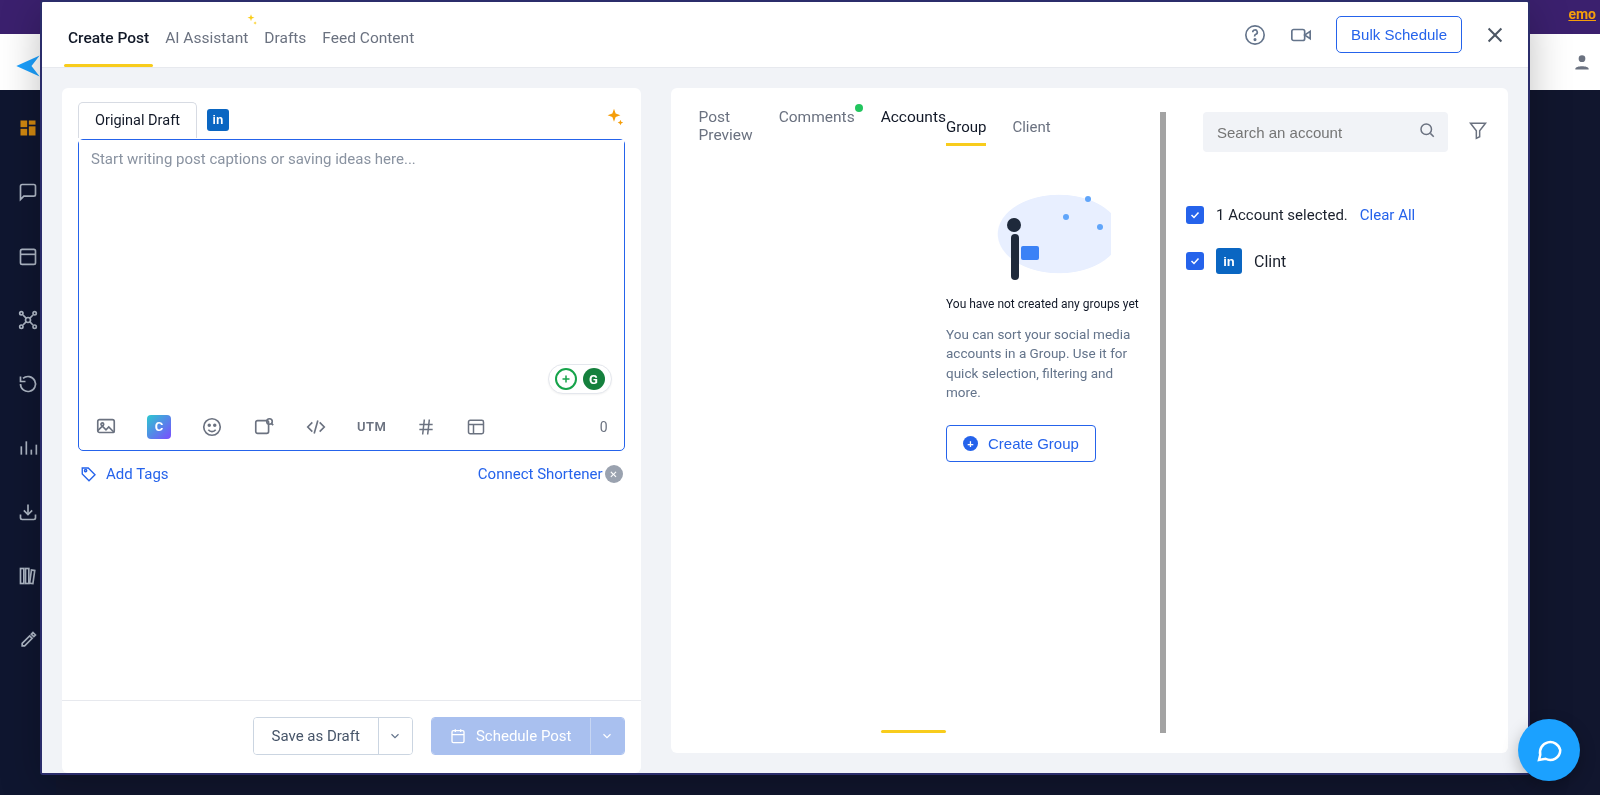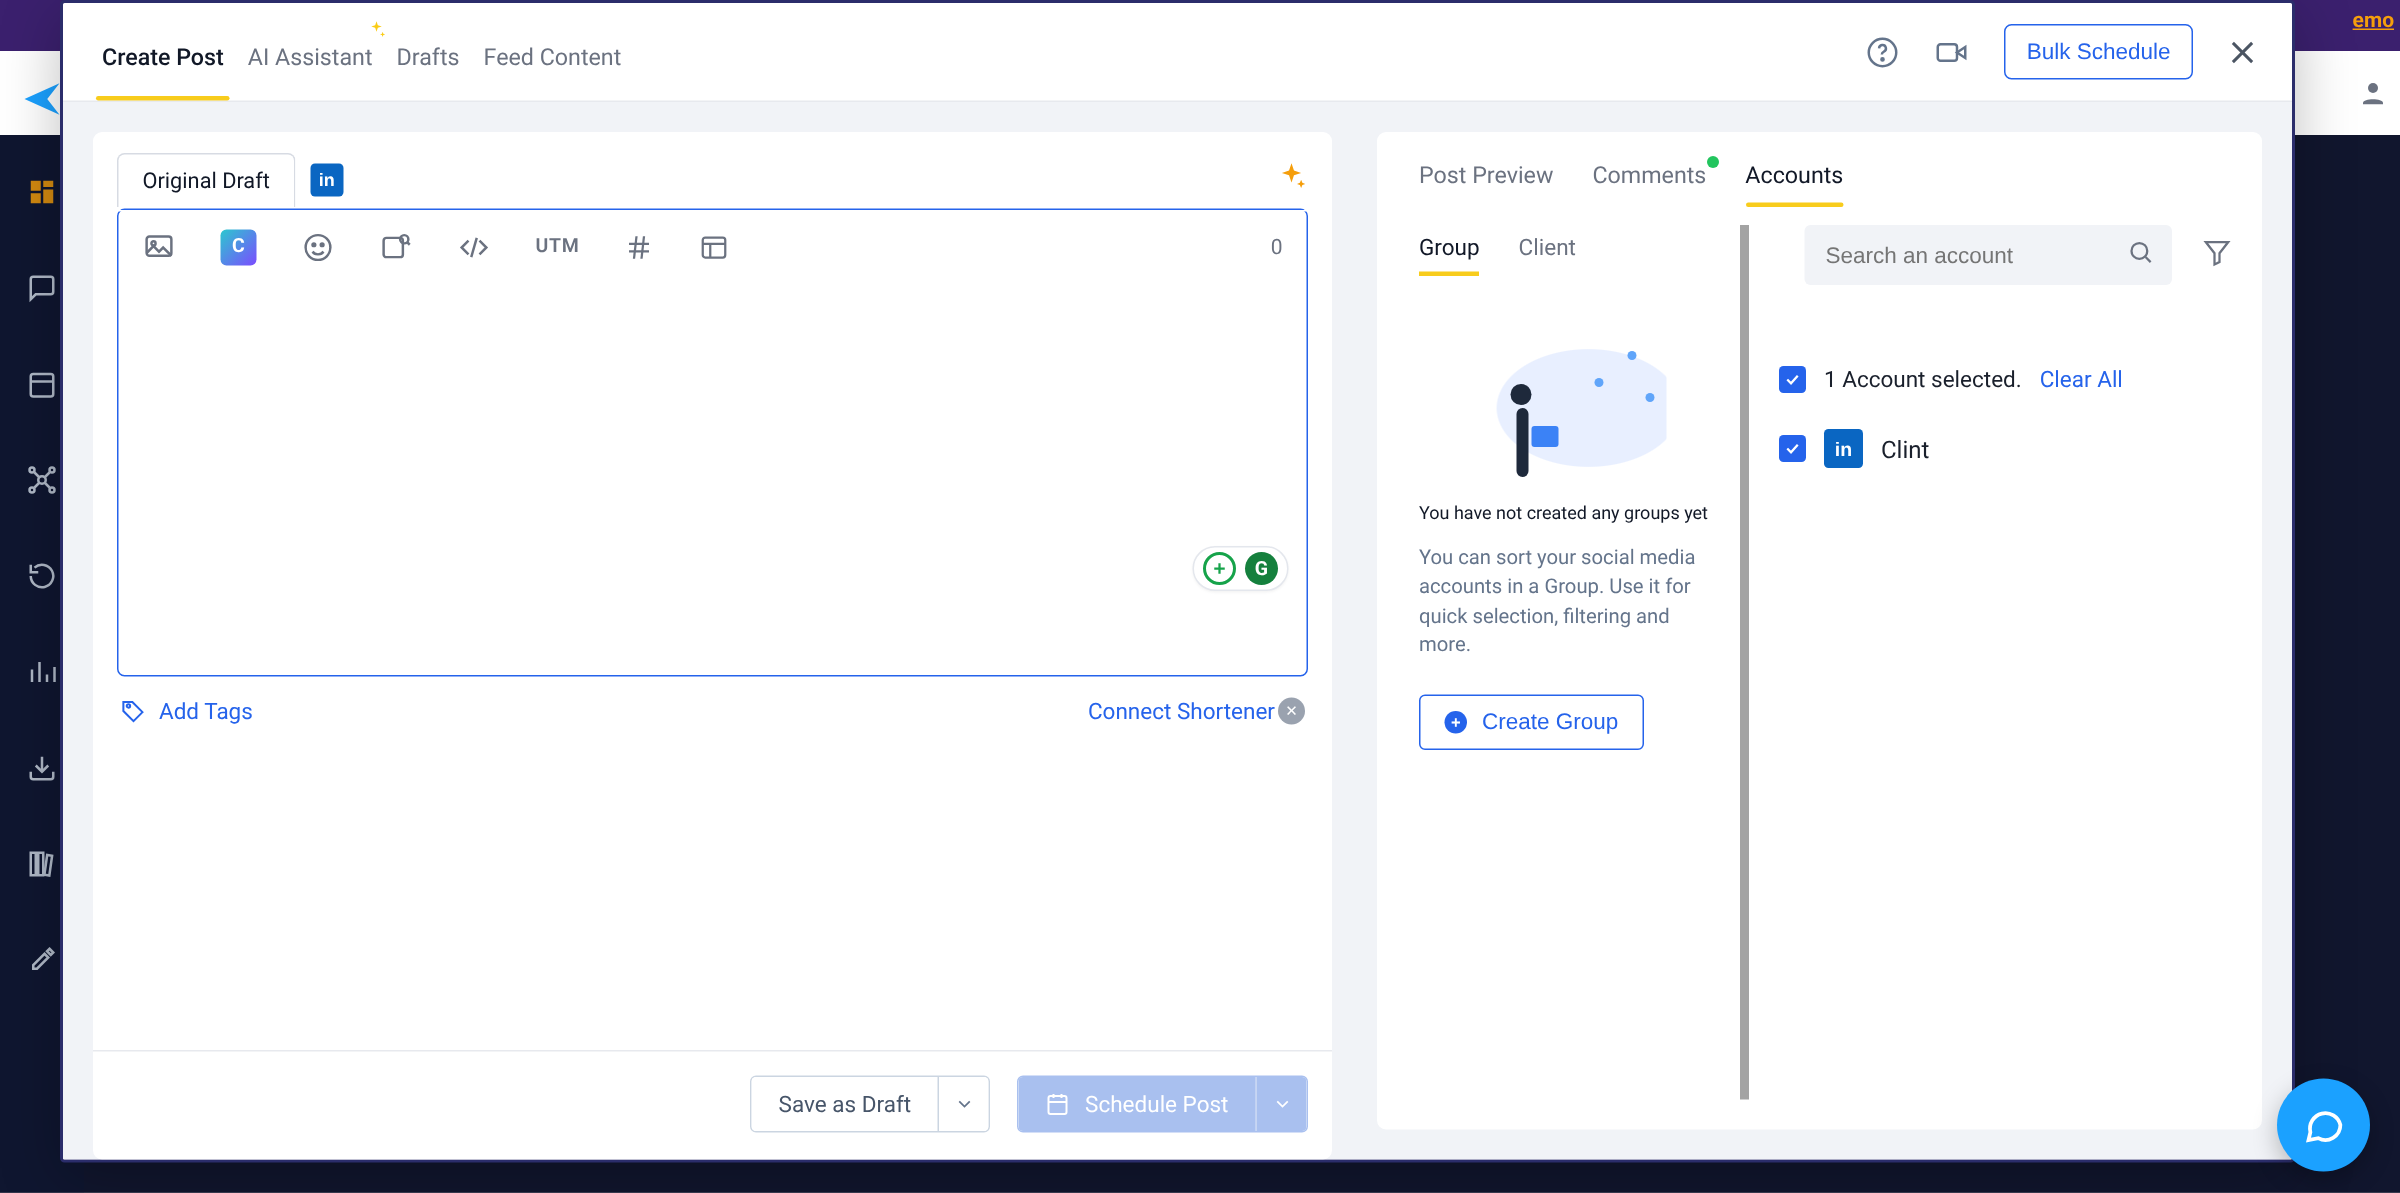--- a/index.html
+++ b/index.html
@@ -57,21 +57,21 @@
   .short-x::before { content:"✕"; color:#fff; font-size:10px; }
   .left-footer { margin-top:auto; border-top:1px solid #e7e9ee; padding:16px 16px 18px; display:flex; justify-content:flex-end; gap:18px; }
   .split-btn { display:flex; border:1px solid #cbd5e1; border-radius:4px; overflow:hidden; }
   .split-btn .main { padding:9px 18px; font-size:15px; color:#475569; cursor:pointer; background:#fff; }
   .split-btn .caret { width:34px; display:flex; align-items:center; justify-content:center; border-left:1px solid #cbd5e1; cursor:pointer; background:#fff; }
   .split-btn.primary { border-color:#a9c0ef; }
   .split-btn.primary .main { background:#a9c0ef; color:#fff; display:flex; align-items:center; gap:10px; }
   .split-btn.primary .caret { background:#a9c0ef; border-left:1px solid #c7d6f3; }
   .split-btn.primary svg { stroke:#fff; }
 
-  .right-pane { flex:1; margin:20px 20px 20px 30px; background:#ffffff; border-radius:6px; padding:12px 20px 20px 28px; display:flex; flex-direction:column; }
+  .right-pane { flex:1; margin:20px 20px 20px 30px; background:#ffffff; border-radius:6px; padding:12px 20px 20px 28px; display:flex; flex-direction:row; }
   .right-tabs { display:flex; gap:26px; }
   .rtab { position:relative; padding:8px 0 12px; color:#6b7280; font-size:15.5px; cursor:pointer; }
   .rtab.active { color:#111827; }
   .rtab.active::after { content:""; position:absolute; left:0; right:0; bottom:0; height:3px; background:#f8cc1c; border-radius:2px; }
   .rtab .dot { position:absolute; top:4px; right:-8px; width:8px; height:8px; border-radius:50%; background:#22c55e; }
   .right-columns { display:flex; margin-top:12px; gap:20px; flex:1; }
   .col-left { width:220px; border-right:6px solid #a3a3a3; padding-right:14px; }
   .subtabs { display:flex; gap:26px; }
   .subtab { position:relative; padding:6px 0 10px; color:#6b7280; font-size:15px; cursor:pointer; }
   .subtab.active { color:#111827; }
@@ -225,20 +225,23 @@
             <div class="linkedin-chip">
                 <span>in</span>
               </div>
             <span class="draft-sparkle">
               <svg width="22" height="22" viewBox="0 0 24 24" fill="currentColor">
                   <path d="M12 2l1.8 5.2L19 9l-5.2 1.8L12 16l-1.8-5.2L5 9l5.2-1.8zM19 14l.9 2.1L22 17l-2.1.9L19 20l-.9-2.1L16 17l2.1-.9z"></path>
                 </svg>
             </span>
           </div>
           <div class="editor-box">
+            <div class="editor-area">
+              <textarea class="editor-input" placeholder="Start writing post captions or saving ideas here..." style=""></textarea>
+            </div>
             <div class="grammarly-pill">
               <span class="g-circle g-left">
                 <svg width="12" height="12" viewBox="0 0 24 24" fill="none" stroke="#16a34a" stroke-width="3">
                     <line x1="12" y1="5" x2="12" y2="19"></line>
                     <line x1="5" y1="12" x2="19" y2="12"></line>
                   </svg>
               </span>
               <span class="g-circle g-right">G</span>
             </div>
             <div class="editor-toolbar">

